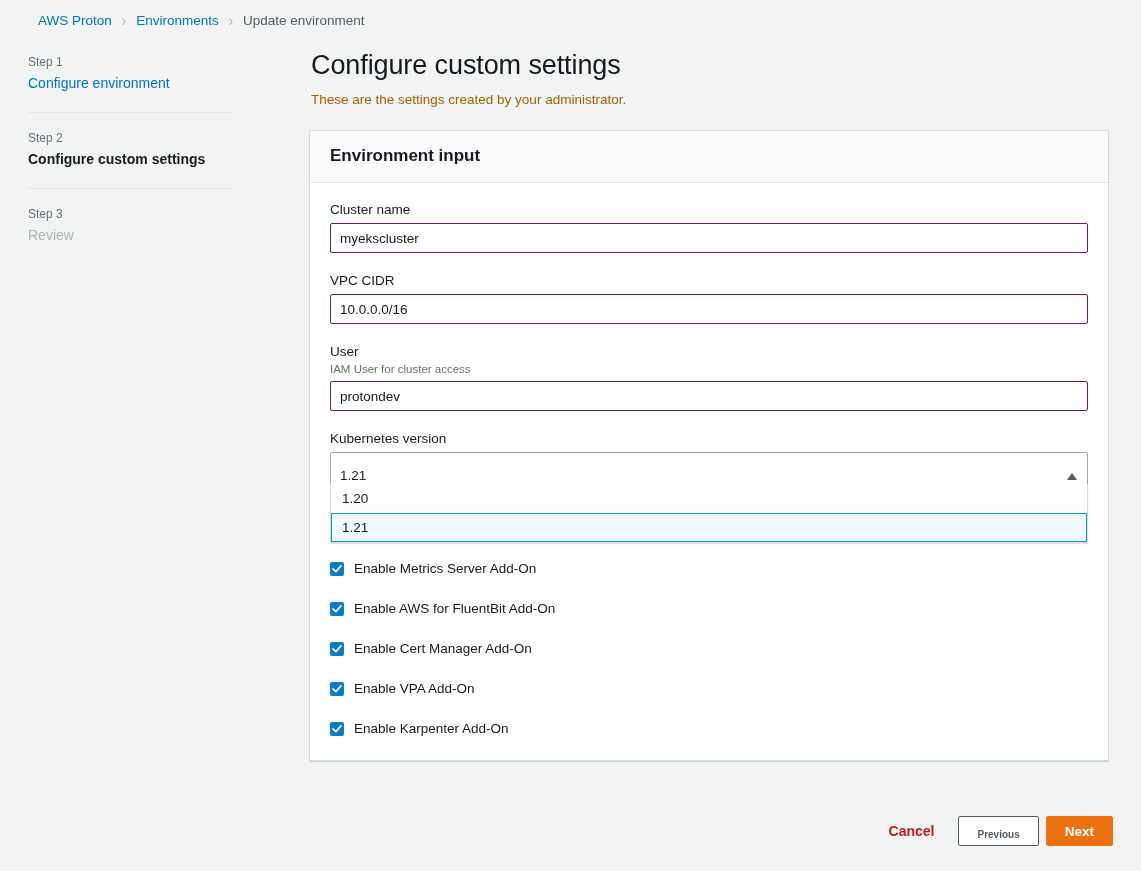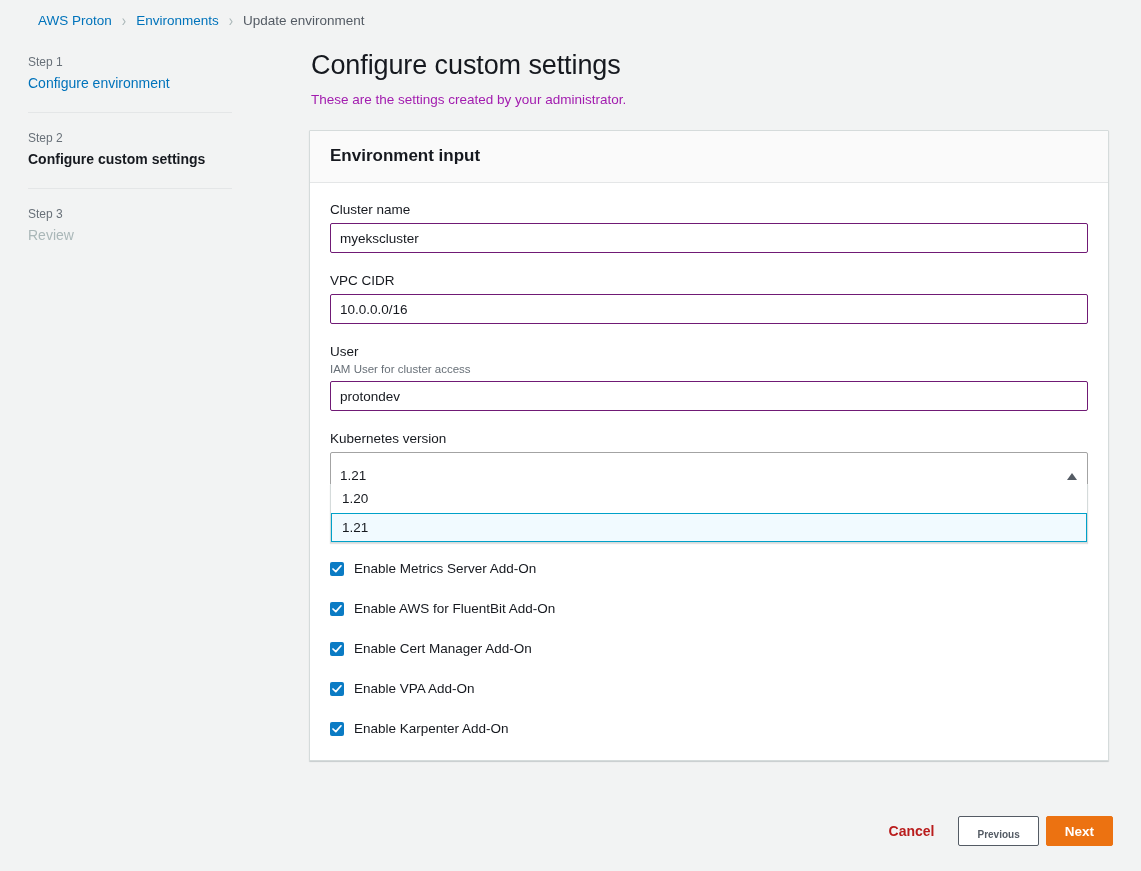--- a/index.html
+++ b/index.html
@@ -81,21 +81,21 @@
   .page-title {
     font-size: 27px;
     font-weight: normal;
     line-height: 34px;
     color: #16191f;
     margin: 0 0 9px 2px;
     letter-spacing: -0.1px;
   }
   .page-sub {
     font-size: 13.5px;
-    color: #a21caf;
+    color: #a16207;
     margin: 0 0 21px 2px;
     line-height: 18px;
   }
 
   
   .card {
     background: #ffffff;
     border: 1px solid #d5dbdb;
     border-radius: 1px;
     box-shadow: 0 1px 1px 0 rgba(0,28,36,0.18);

